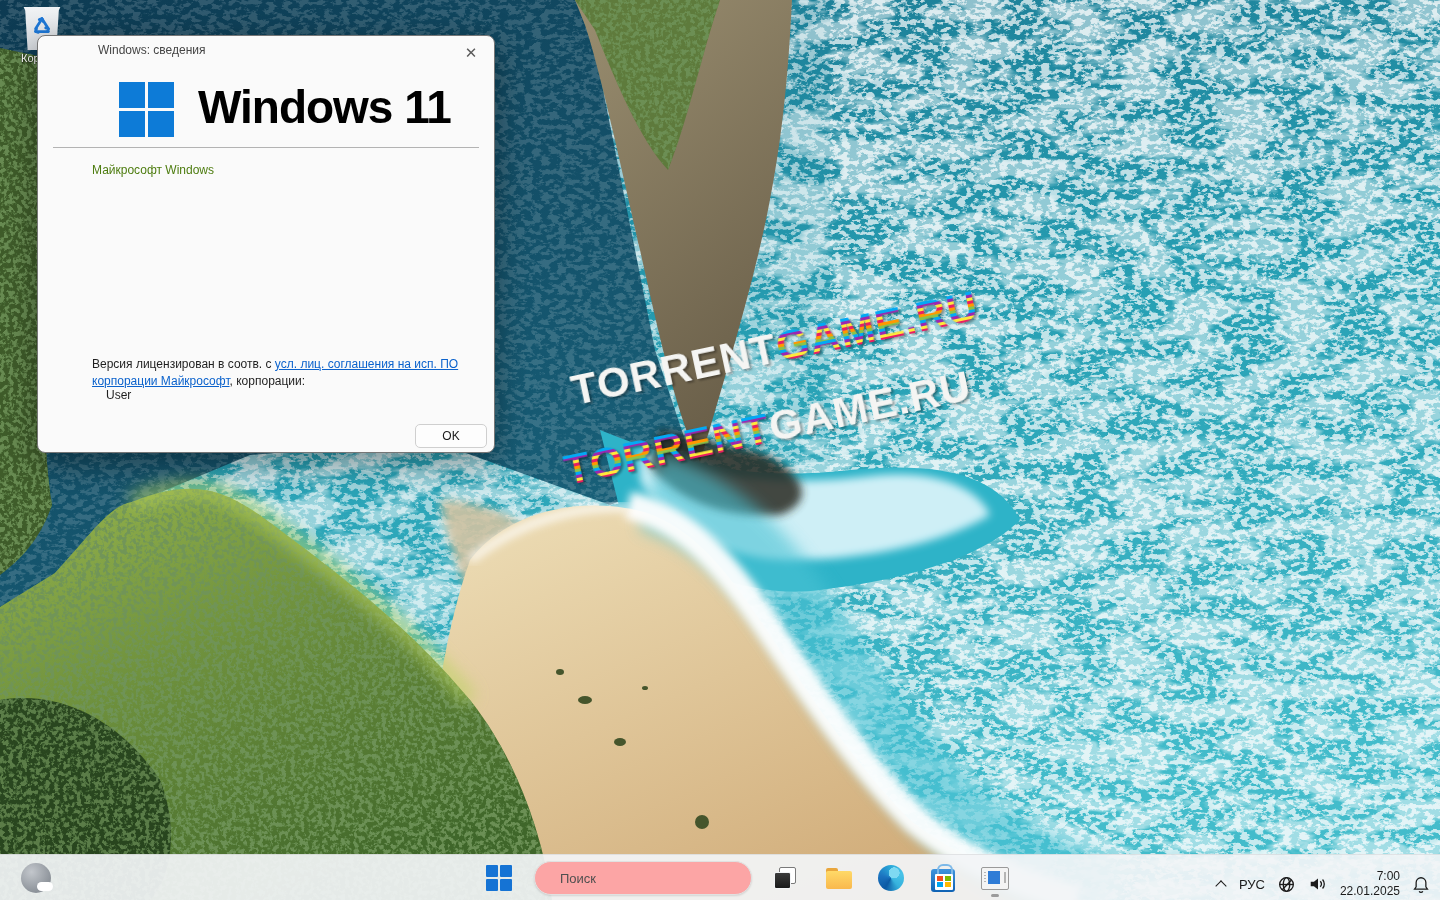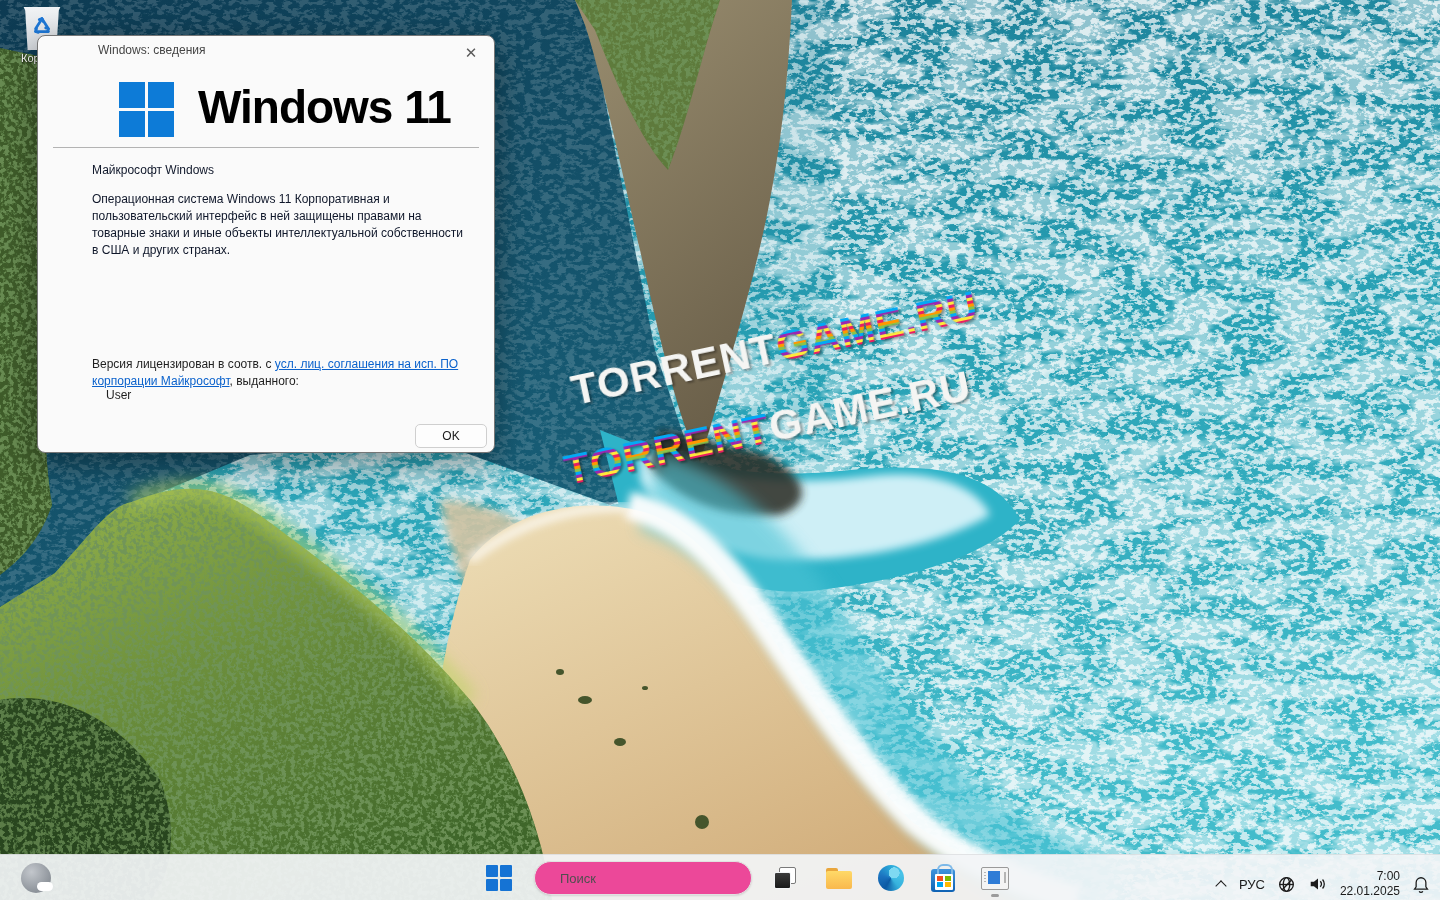--- a/index.html
+++ b/index.html
@@ -36,21 +36,21 @@
   .dlg-title{position:absolute;left:14px;top:7px;font-size:12px;color:#454545;}
   .dlg-close{position:absolute;right:6px;top:4px;width:34px;height:26px;border:none;
       background:transparent;font-size:15px;color:#5a5a5a;cursor:default;border-radius:4px;}
   .logo-squares{position:absolute;left:81px;top:46px;width:55px;height:55px;
       display:grid;grid-template-columns:26px 26px;grid-template-rows:26px 26px;gap:3px;}
   .logo-squares span{background:#0d7bd7;}
   .logo-text{position:absolute;left:160px;top:44px;font-size:46px;font-weight:700;
       letter-spacing:-1px;color:#000000;}
   .dlg-sep{position:absolute;left:15px;top:111px;width:426px;height:1px;background:#b3b3b3;}
   .dlg-body{position:absolute;left:54px;top:126px;width:372px;font-size:12px;
-      line-height:17px;color:#0f172a;}
+      line-height:17px;color:#4d7c0f;}
   .dlg-body p{margin:0;}
   .dlg-body .gap{height:12px;}
   .dlg-license{position:absolute;left:54px;top:320px;width:372px;font-size:12px;
       line-height:17px;color:#1f1f1f;}
   .dlg-link{color:#0b62cc;text-decoration:underline;cursor:pointer;}
   .dlg-user{position:absolute;left:68px;top:352px;font-size:12px;color:#1f1f1f;}
   .dlg-ok{position:absolute;left:377px;top:388px;width:72px;height:24px;
       background:#fdfdfd;border:1px solid #cfcfcf;border-radius:5px;
       font-size:12px;color:#1b1b1b;font-family:"Liberation Sans",sans-serif;}
 
@@ -62,21 +62,21 @@
       align-items:center;justify-content:center;border-radius:6px;}
   .weathericon{width:30px;height:30px;border-radius:50%;
       background:radial-gradient(circle at 35% 30%,#c3c7cc,#8d939a 70%);position:relative;}
   .weathericon::after{content:"";position:absolute;right:-2px;bottom:2px;width:16px;height:9px;
       background:#fff;border-radius:8px;box-shadow:-6px-1px 0-1px #f2f2f2;}
   .tb-center{position:absolute;left:482px;top:0;height:46px;display:flex;
       align-items:center;gap:18px;}
   .startlogo{width:26px;height:26px;display:grid;grid-template-columns:12px 12px;
       grid-template-rows:12px 12px;gap:2px;}
   .startlogo span{background:#1573d4;border-radius:1px;}
-  .searchbox{width:218px;height:33px;background:#ec4899;border:1px solid #e1e1e1;
+  .searchbox{width:218px;height:33px;background:#fca5a5;border:1px solid #e1e1e1;
       border-radius:17px;display:flex;align-items:center;gap:9px;padding:16px 14px;
       box-shadow:0 1px 2px rgba(0,0,0,.12);box-sizing:border-box;}
   .searchbox input{border:none;outline:none;flex:1;font-size:13px;
       font-family:"Liberation Sans",sans-serif;background:transparent;color:#333;}
   .searchbox input::placeholder{color:#4f4f4f;}
   .tbicon{width:34px;height:40px;display:flex;align-items:center;justify-content:center;
       position:relative;border-radius:6px;}
   
   .tviconback{position:absolute;left:9px;top:9px;width:15px;height:15px;background:#fff;
       border:1.5px solid #7a7a7a;border-radius:2px;}
@@ -249,25 +249,24 @@
         <span></span>
         <span></span>
     </div>
     <div class="logo-text">Windows 11</div>
 
     <div class="dlg-sep"></div>
 
     <div class="dlg-body">
       <p>Майкрософт Windows</p>
       <div class="gap"></div>
-      <p>Операционная система Windows 11 Корпоративная и пользовательский интерфейс в ней защищены правами на товарные знаки и иные объекты интеллектуальной собственности в США и других странах.</p>
     </div>
 
     <div class="dlg-license">
-      <span>Версия лицензирован в соотв. с </span><span class="dlg-link">усл. лиц. соглашения на исп. ПО корпорации Майкрософт</span><span>, выданного:</span>
+      <span>Версия лицензирован в соотв. с </span><span class="dlg-link">усл. лиц. соглашения на исп. ПО корпорации Майкрософт</span><span>, корпорации:</span>
     </div>
     <div class="dlg-user">User</div>
 
     <button class="dlg-ok">OK</button>
   </div>
 
   <div class="taskbar">
 
     <div class="tb-left">
       <div class="weathericon"></div>

